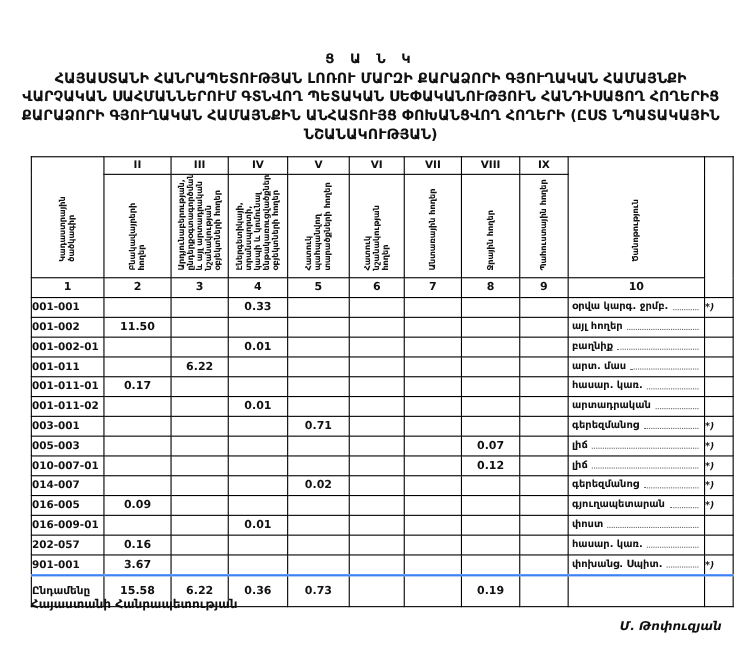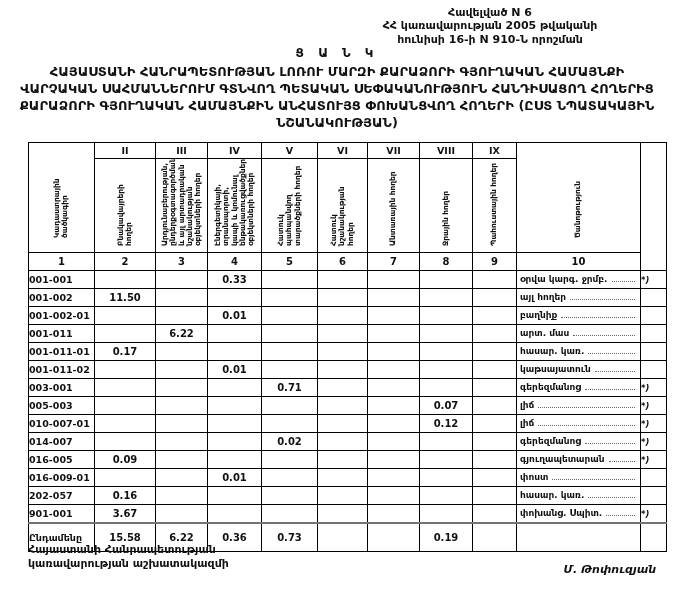--- a/index.html
+++ b/index.html
@@ -40,42 +40,37 @@
   }
   th.num { height:17px; font-size:10px; text-align:center; }
   td.code { height:17px; font-size:9.5px; text-align:left; }
   td.val  { font-size:10px; text-align:center; }
   td.note { font-size:9px; text-align:left; }
   td.note .wrap { display:flex; align-items:flex-end; padding:0 3px 2px 3px; }
   td.note .txt { white-space:nowrap; }
   td.note .leader { flex:1; border-bottom:1px dotted #666; margin:0 2px 2px 4px; min-width:0; }
   td.mark, th.mark { border:none; background:transparent; font-size:8.5px; color:#777;
     font-style:italic; text-align:left; padding-left:5px; vertical-align:middle; }
-  tr.total td { border-top:2px solid #737373; height:27px; vertical-align:middle; }
+  tr.total td { border-top:2px solid #3b82f6; height:27px; vertical-align:middle; }
   tr.total td.code { font-size:9.5px; }
 
   .footer-left {
     position:absolute; left:28px; top:543px;
     font-weight:bold; font-size:11px; line-height:1.27;
   }
   .signature {
     position:absolute; right:18px; top:563px; width:240px; text-align:right;
     font-weight:bold; font-size:11px;font-style:italic;
   }
 </style>
 </head>
 <body>
 
 <div class="doc">
 
-  <div class="hdr-note">
-    <div>Հավելված N 6</div>
-    <div>ՀՀ կառավարության 2005 թվականի</div>
-    <div>հունիսի 16-ի N 910-Ն որոշման</div>
-  </div>
 
   <div class="title-caption">Ց Ա Ն Կ</div>
   <div class="title-text">ՀԱՅԱՍՏԱՆԻ ՀԱՆՐԱՊԵՏՈՒԹՅԱՆ ԼՈՌՈՒ ՄԱՐԶԻ ՔԱՐԱՁՈՐԻ ԳՅՈՒՂԱԿԱՆ ՀԱՄԱՅՆՔԻ ՎԱՐՉԱԿԱՆ ՍԱՀՄԱՆՆԵՐՈՒՄ ԳՏՆՎՈՂ ՊԵՏԱԿԱՆ ՍԵՓԱԿԱՆՈՒԹՅՈՒՆ ՀԱՆԴԻՍԱՑՈՂ ՀՈՂԵՐԻՑ ՔԱՐԱՁՈՐԻ ԳՅՈՒՂԱԿԱՆ ՀԱՄԱՅՆՔԻՆ ԱՆՀԱՏՈՒՅՑ ՓՈԽԱՆՑՎՈՂ ՀՈՂԵՐԻ (ԸՍՏ ՆՊԱՏԱԿԱՅԻՆ ՆՇԱՆԱԿՈՒԹՅԱՆ)</div>
 
   <table class="lt" id="land-table">
     <colgroup id="cols">
         <col style="width: 66px;">
         <col style="width: 61px;">
         <col style="width: 52px;">
         <col style="width: 54px;">
@@ -220,21 +215,21 @@
           <td class="val"></td>
           <td class="val"></td>
           <td class="val">0.01</td>
           <td class="val"></td>
           <td class="val"></td>
           <td class="val"></td>
           <td class="val"></td>
           <td class="val"></td>
           <td class="note">
             <div class="wrap">
-              <span class="txt">կաթսայատուն</span>
+              <span class="txt">արտադրական</span>
               <span class="leader"></span>
             </div>
           </td>
           <td class="mark"></td>
         </tr>
         <tr>
           <td class="code">003-001</td>
           <td class="val"></td>
           <td class="val"></td>
           <td class="val"></td>
@@ -388,17 +383,16 @@
           <td class="val">0.19</td>
           <td class="val"></td>
           <td class="note"></td>
           <td class="mark"></td>
         </tr>
       </tbody>
   </table>
 
   <div class="footer-left">
     <div>Հայաստանի Հանրապետության</div>
-    <div>կառավարության աշխատակազմի</div>
   </div>
   <div class="signature">Մ. Թոփուզյան</div>
 
 </div>
 
 </body></html>

